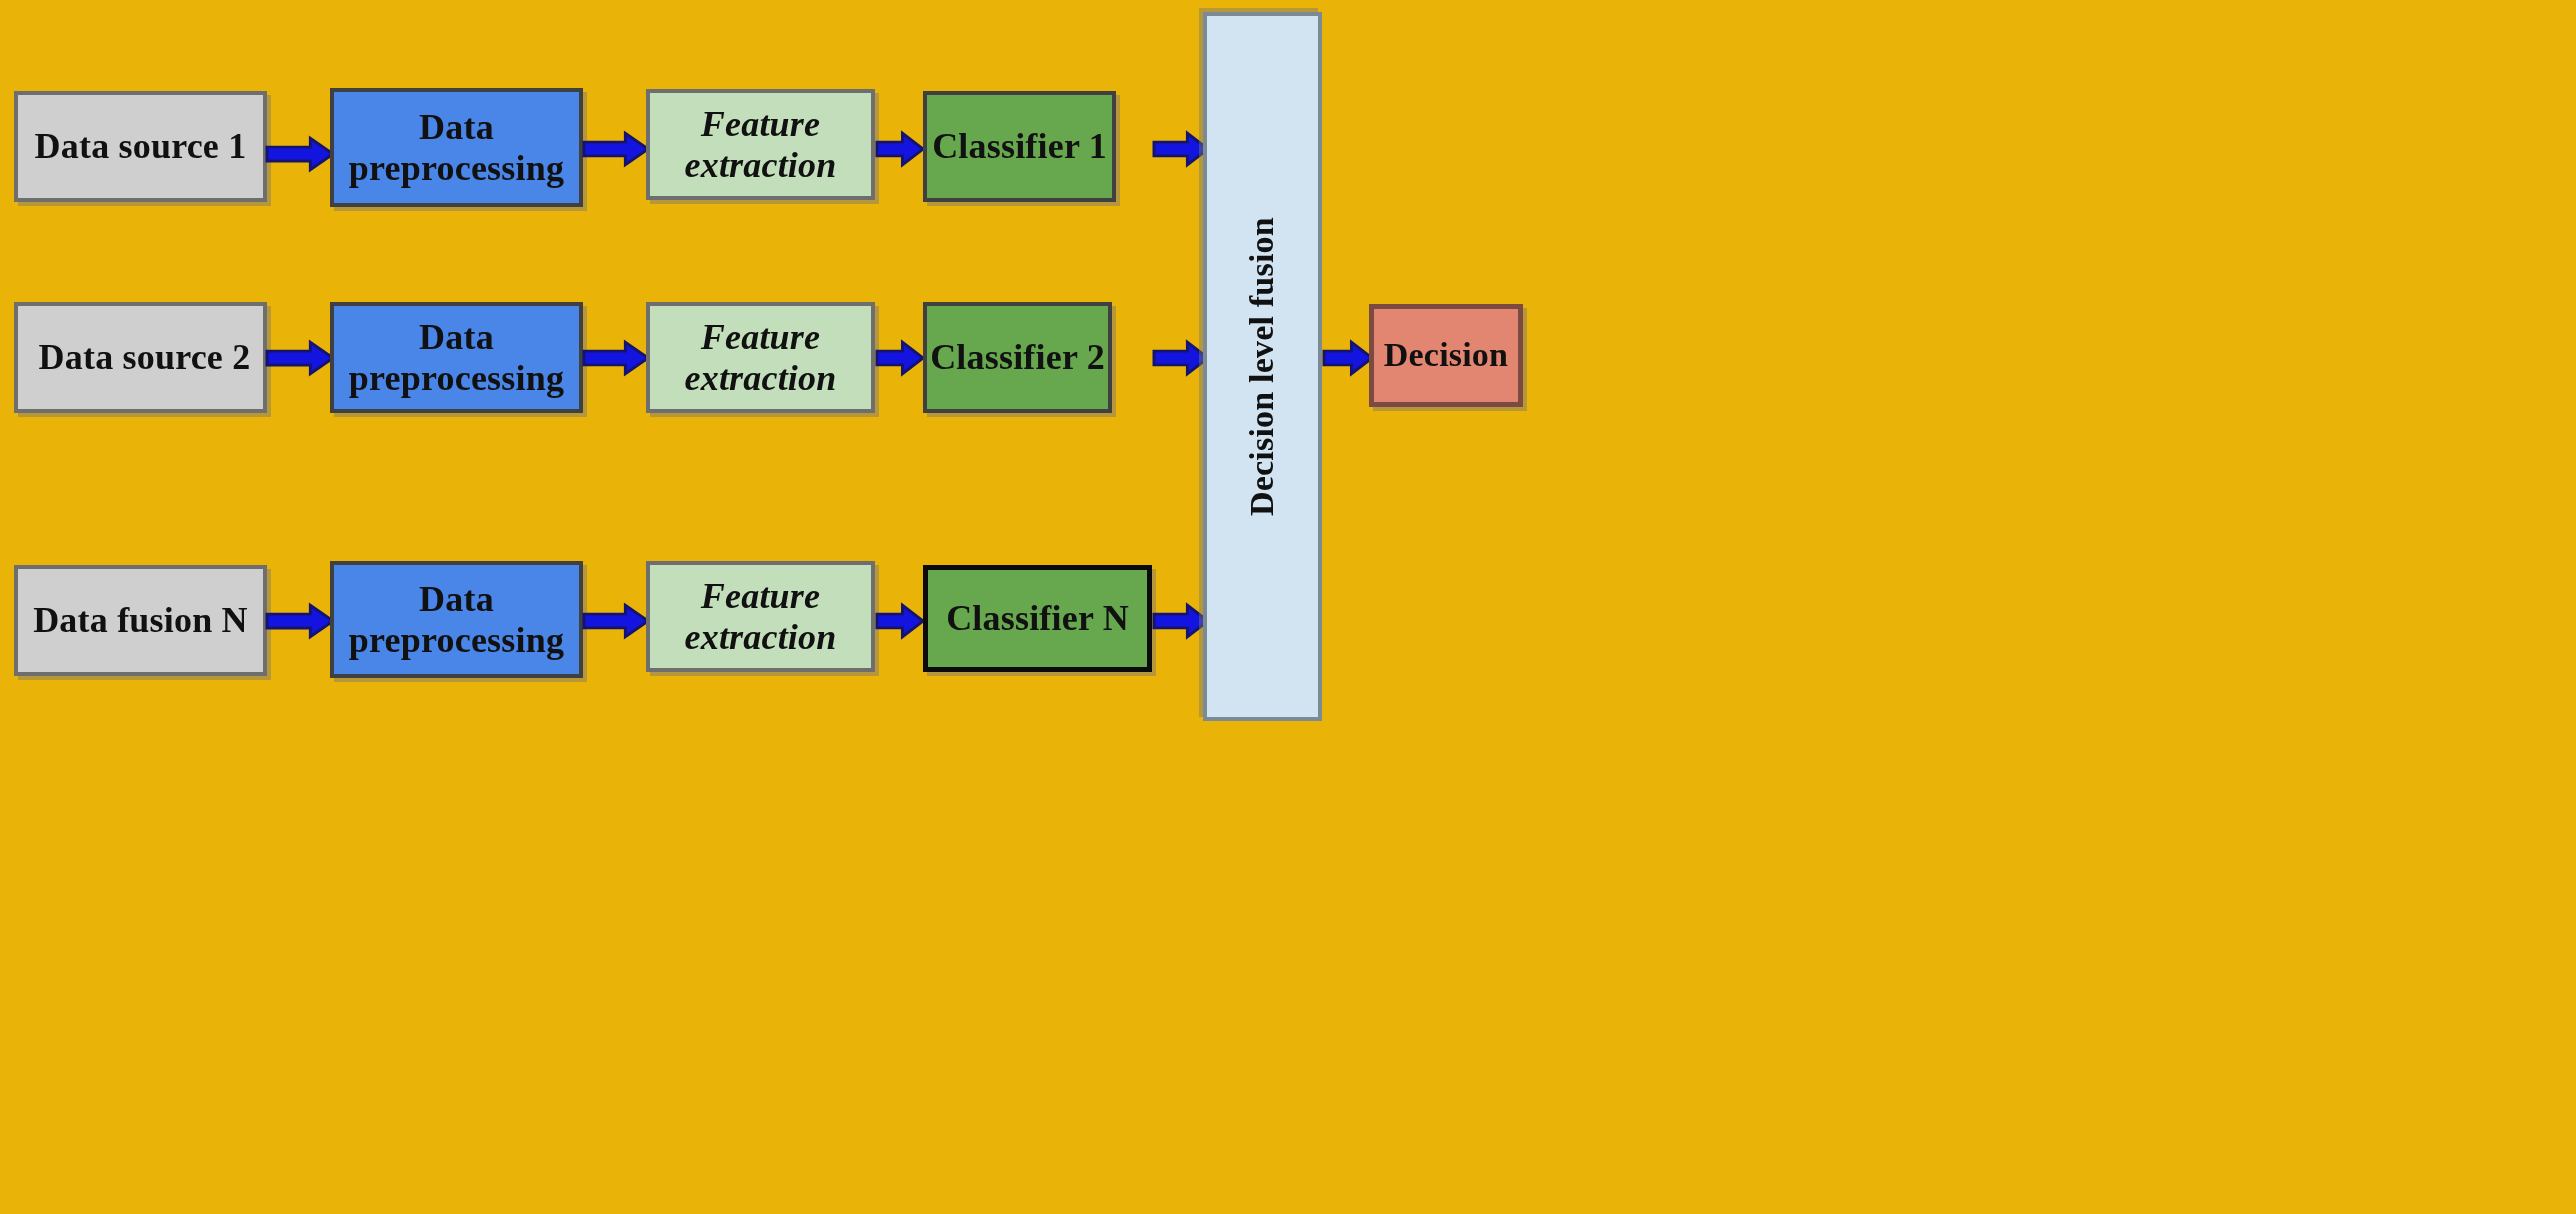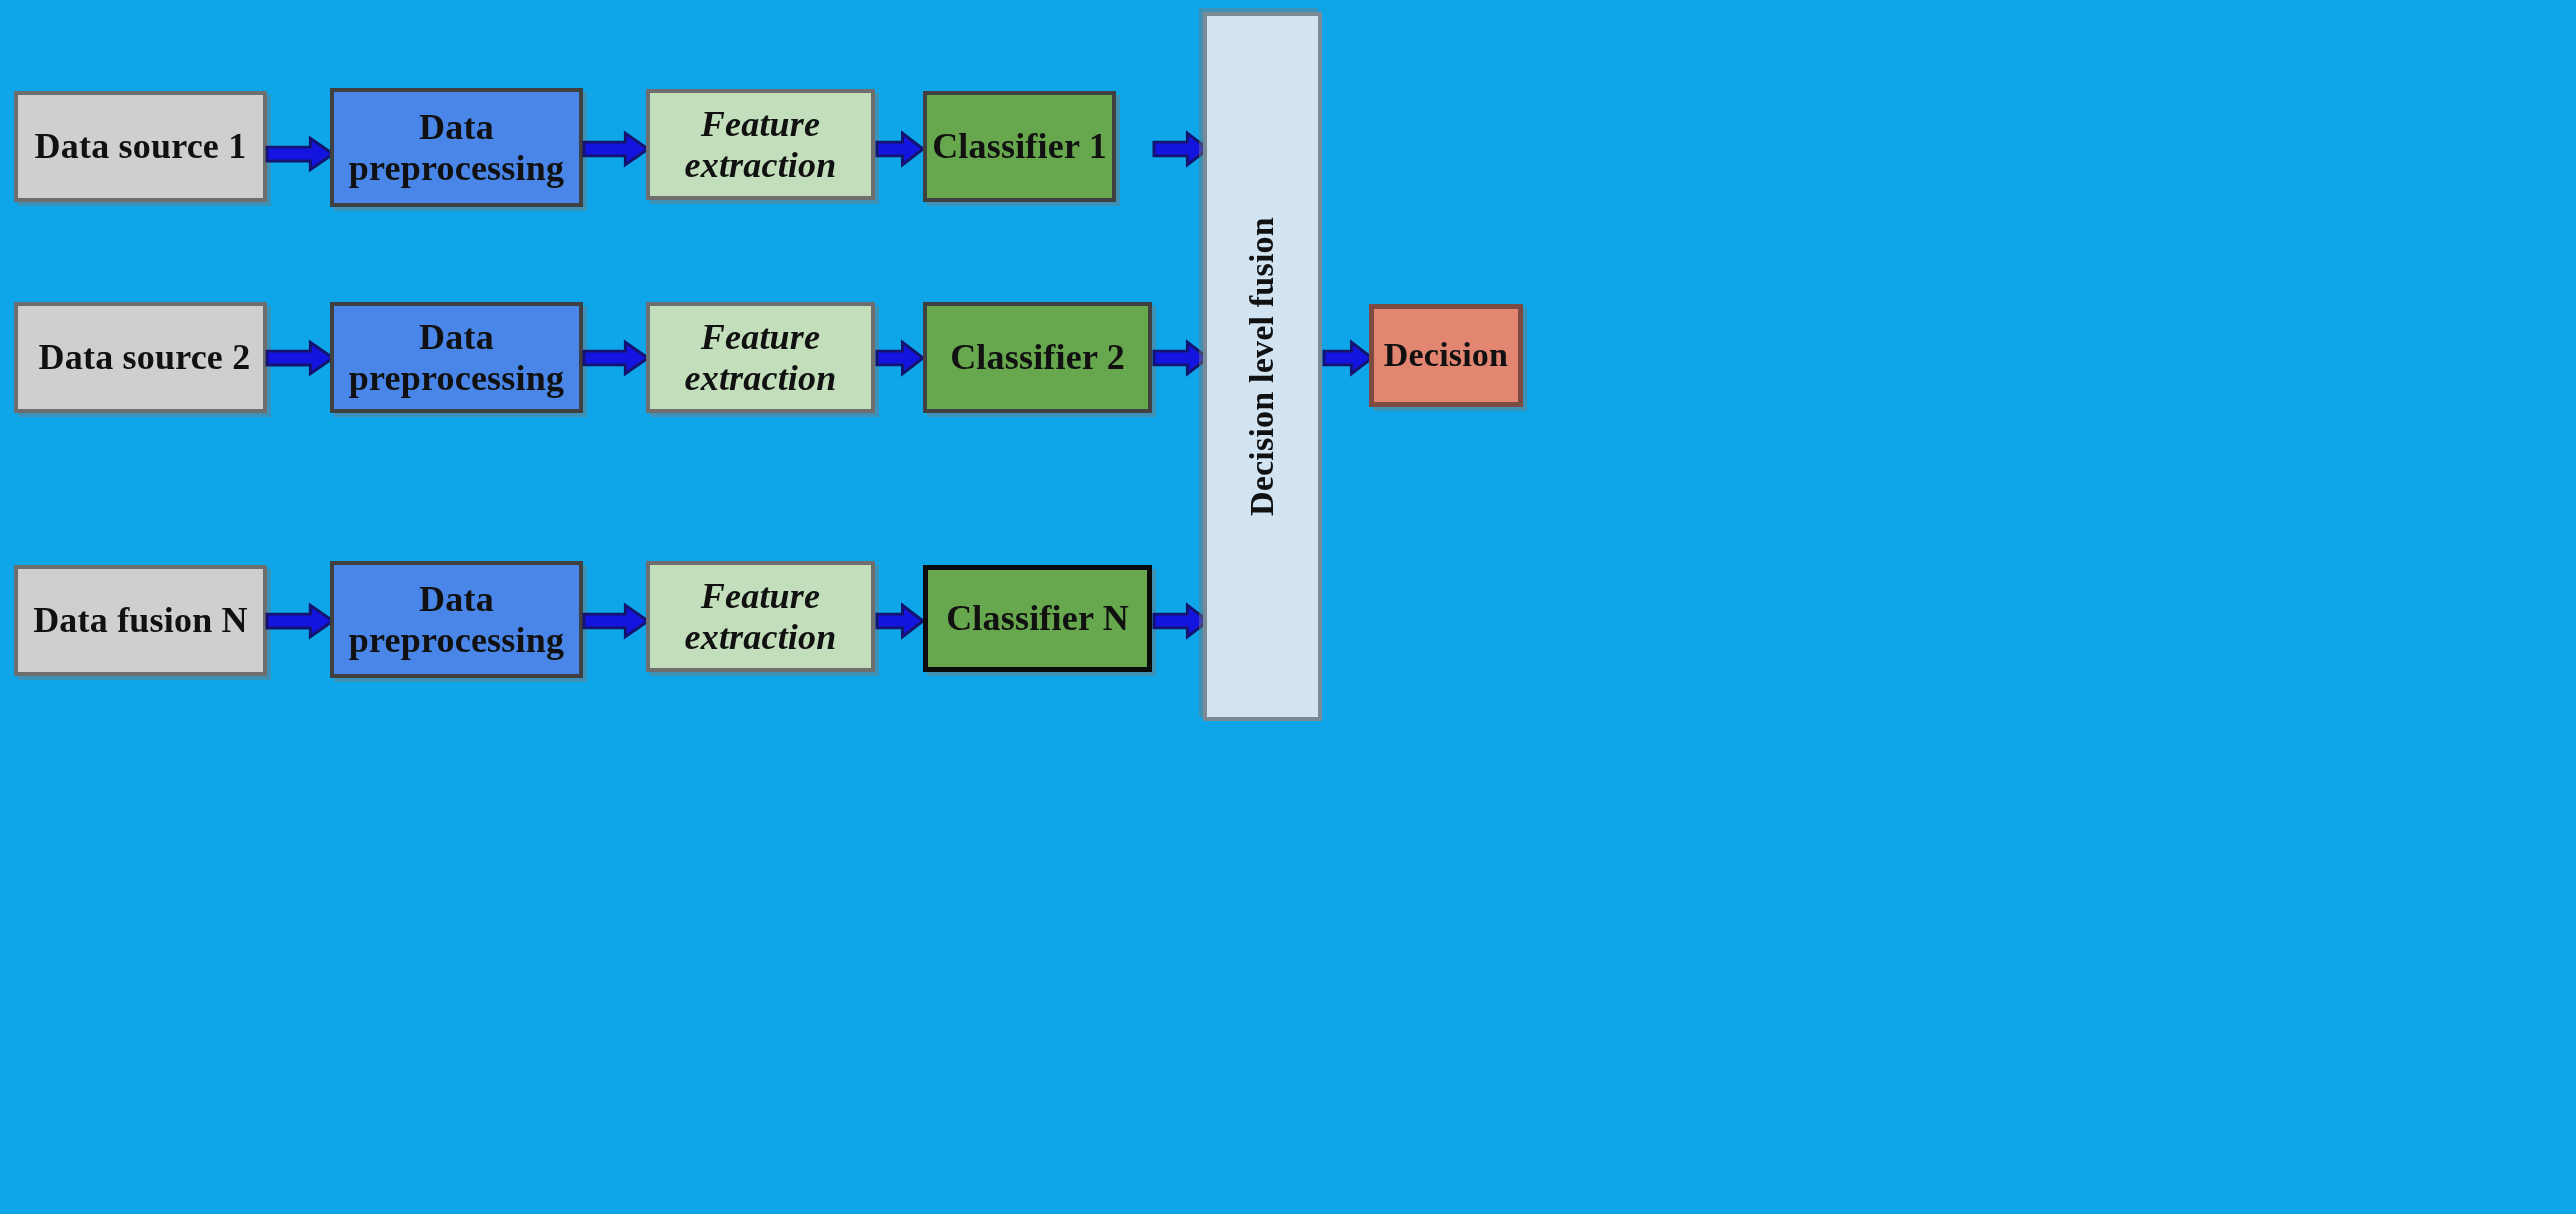--- a/index.html
+++ b/index.html
@@ -1,17 +1,17 @@
 <!DOCTYPE html>
 <html><head>
 <meta charset="utf-8">
 <style>
   html,body{margin:0;padding:0;background:#ffffff;}
   body{width:2576px;height:1215px;font-family:"Liberation Serif",serif;}
-  #stage{position:relative;width:2576px;height:1215px;background:#0ea5e9;overflow:hidden;}
+  #stage{position:relative;width:2576px;height:1215px;background:#eab308;overflow:hidden;}
 
   .node{
     position:absolute;
     box-sizing:border-box;
     display:flex;
     align-items:center;
     justify-content:center;
     text-align:center;
     font-weight:bold;
     color:#111111;
@@ -101,21 +101,21 @@
 
   <div class="node fill-lightgreen b-gray shadow" style="left:646px;top:302px;width:229px;height:111px;font-size:36px;">Feature
 extraction</div>
 
   <div class="arrow" style="left:877px;top:341px;">
     <svg width="47" height="34" viewBox="0 0 48 34">
       <path d="M0 10 L26 10 L26 1 L47 17 L26 33 L26 24 L0 24 Z" fill="#1414e0" stroke="#14146e" stroke-width="3"></path>
     </svg>
   </div>
 
-  <div class="node fill-green b-dark shadow" style="left:923px;top:302px;width:229px;height:111px;font-size:36px;">Classifier 2</div>
+  <div class="node fill-green b-dark shadow" style="left:923px;top:302px;width:189px;height:111px;font-size:36px;">Classifier 2</div>
 
   <div class="arrow" style="left:1154px;top:341px;">
     <svg width="55" height="34" viewBox="0 0 56 34">
       <path d="M0 10 L34 10 L34 1 L55 17 L34 33 L34 24 L0 24 Z" fill="#1414e0" stroke="#14146e" stroke-width="3"></path>
     </svg>
   </div>
 
   <div class="node fill-gray b-gray shadow" style="left:14px;top:565px;width:253px;height:111px;font-size:36px;">Data fusion N</div>
 
   <div class="arrow" style="left:267px;top:604px;">

